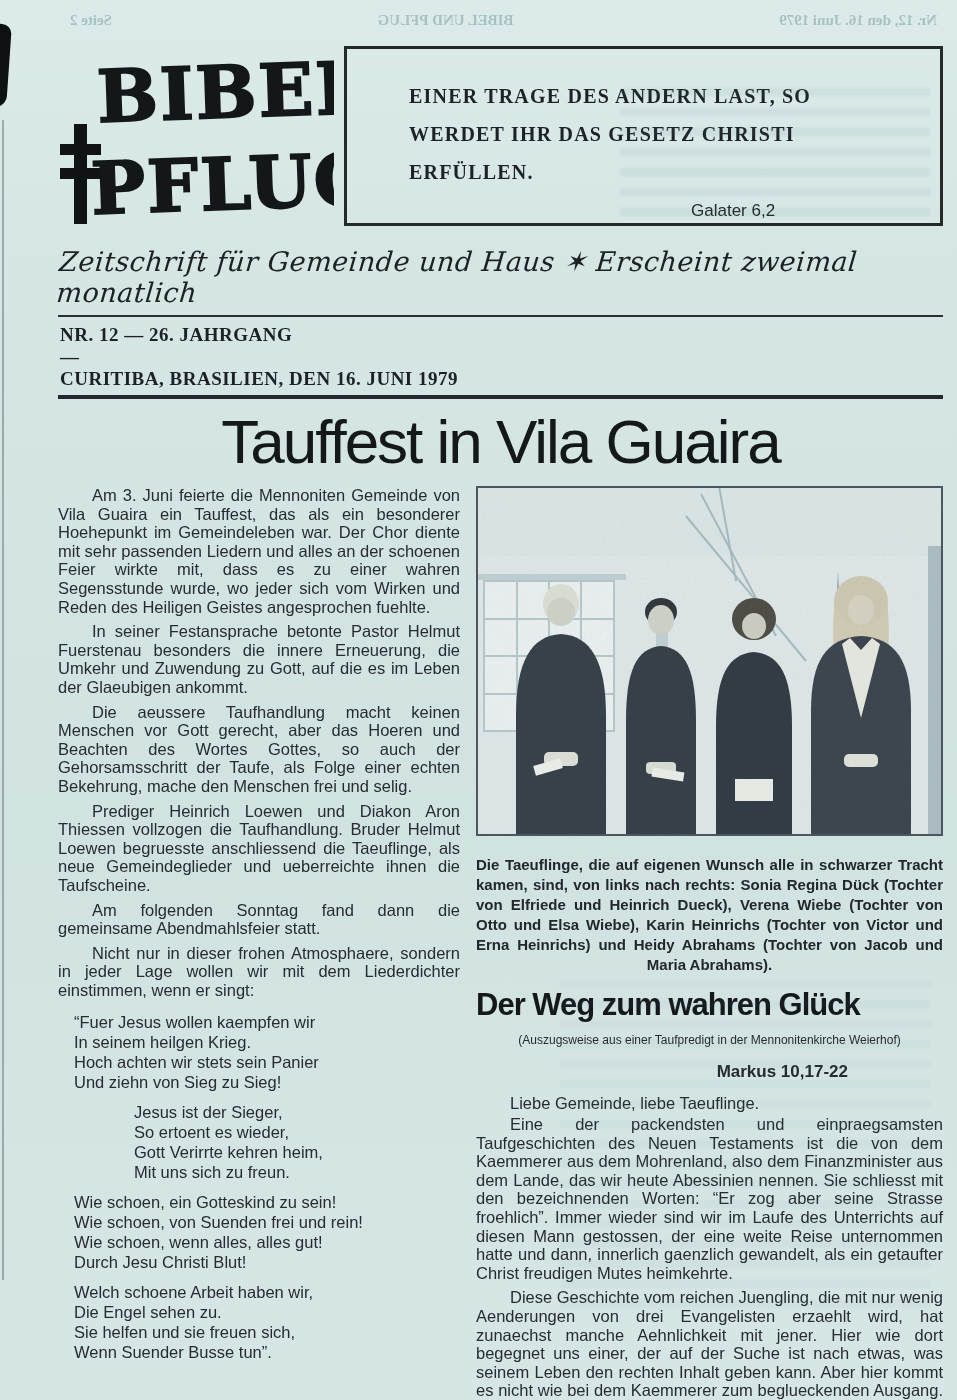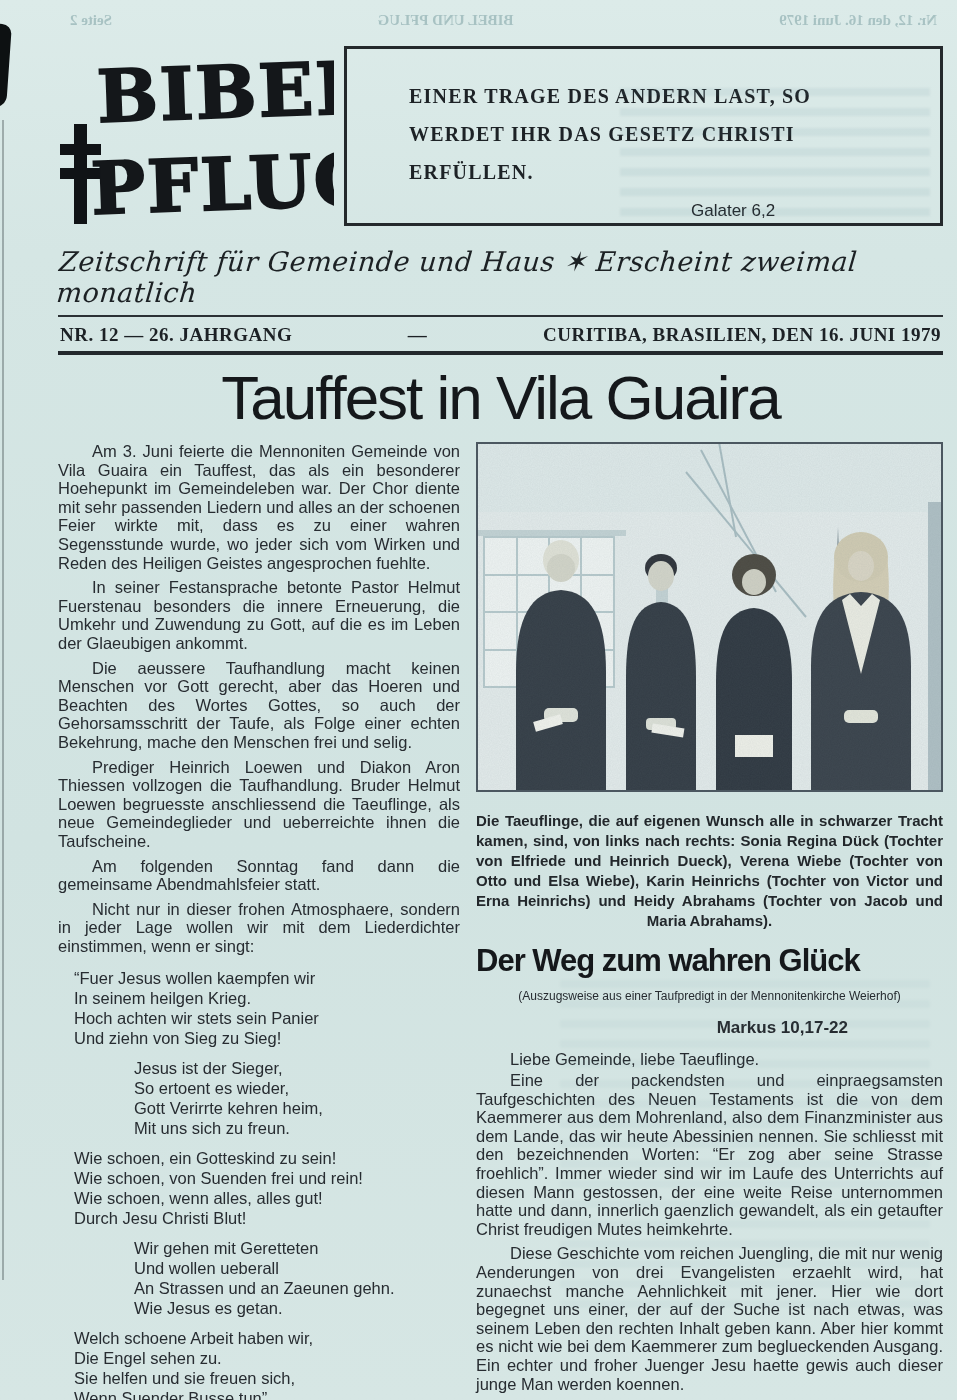--- a/index.html
+++ b/index.html
@@ -31,21 +31,21 @@
   .verse-box { flex:1; border:3px solid #24292c; padding:28px 20px 10px 62px; height:180px; }
   .verse-line { font-family:"Liberation Serif", serif; font-weight:700; font-size:20px;
     line-height:38px; letter-spacing:1.2px; color:#1d2226; }
   .verse-ref { margin-top:10px; font-size:17px; padding-left:282px; color:#22272b; }
   .tagline-row { margin-top:14px; }
   .tagline { display:inline-block; font-family:"DejaVu Serif", serif; font-style:italic;
     font-size:27px; letter-spacing:.5px; color:#1c2124; transform:skewX(-5deg); }
   .rule-thin  { height:2px; background:#2b3034; margin-top:7px; }
   .issue-row { display:flex; justify-content:space-between; align-items:baseline;
     padding:7px 2px 3px 2px; font-family:"Liberation Serif", serif; font-weight:bold;
-    font-size:19px; letter-spacing:.5px; color:#1c2125; }
+    font-size:19px; letter-spacing:.5px; color:#1c2125;flex-direction:column; }
   .rule-thick { height:4px; background:#23282c; margin-top:2px; }
   
   .headline1 { text-align:center; font-size:62px; font-weight:400; letter-spacing:-2px;
     line-height:1.05; color:#15181b; margin:10px 0 12px 0; }
   .headline2 { font-size:31px; font-weight:700; letter-spacing:-1px; line-height:1;
     color:#15181b; margin:14px 0 10px 0; }
   
   .columns { display:flex; gap:16px; }
   .col-left { width:402px; flex:0 0 auto; }
   .col-right { flex:1; min-width:0; }
@@ -137,26 +137,20 @@
             <div class="poem-line">So ertoent es wieder,</div>
             <div class="poem-line">Gott Verirrte kehren heim,</div>
             <div class="poem-line">Mit uns sich zu freun.</div>
           </div>
           <div class="stanza">
             <div class="poem-line">Wie schoen, ein Gotteskind zu sein!</div>
             <div class="poem-line">Wie schoen, von Suenden frei und rein!</div>
             <div class="poem-line">Wie schoen, wenn alles, alles gut!</div>
             <div class="poem-line">Durch Jesu Christi Blut!</div>
           </div>
-          <div class="stanza indent">
-            <div class="poem-line">Wir gehen mit Geretteten</div>
-            <div class="poem-line">Und wollen ueberall</div>
-            <div class="poem-line">An Strassen und an Zaeunen gehn.</div>
-            <div class="poem-line">Wie Jesus es getan.</div>
-          </div>
           <div class="stanza">
             <div class="poem-line">Welch schoene Arbeit haben wir,</div>
             <div class="poem-line">Die Engel sehen zu.</div>
             <div class="poem-line">Sie helfen und sie freuen sich,</div>
             <div class="poem-line">Wenn Suender Busse tun”.</div>
           </div>
         </div>
     </div>
 
     <div class="col-right">

